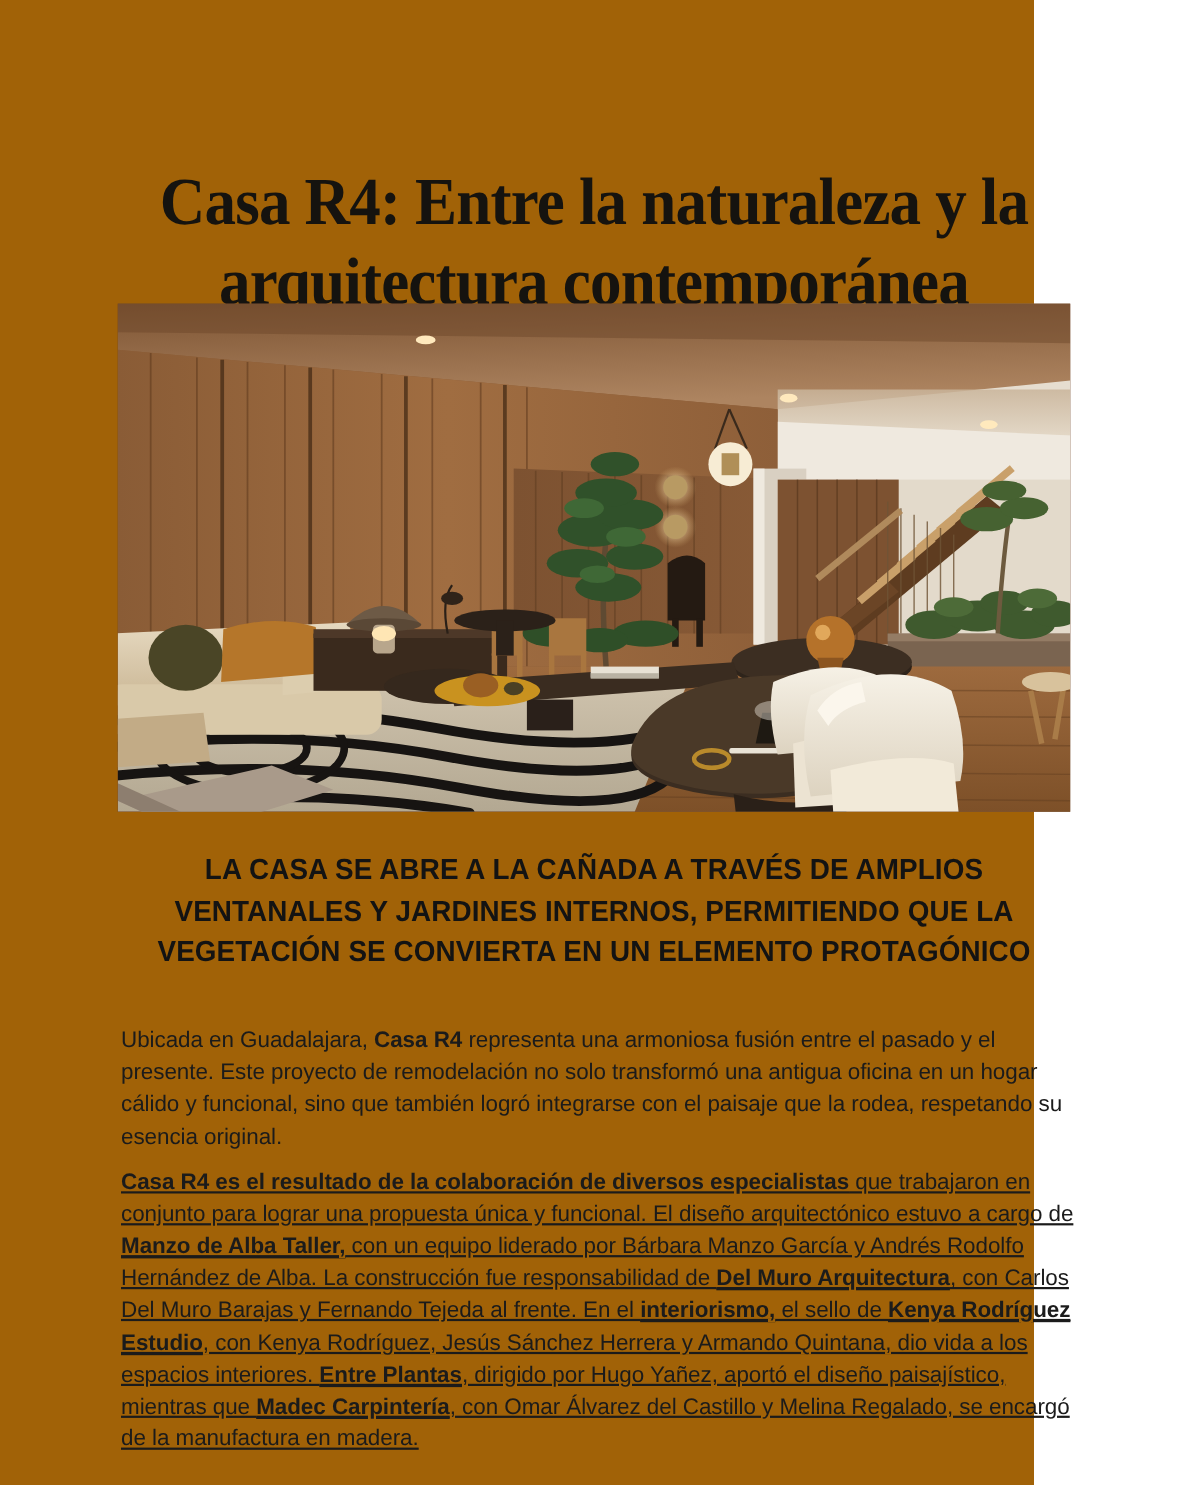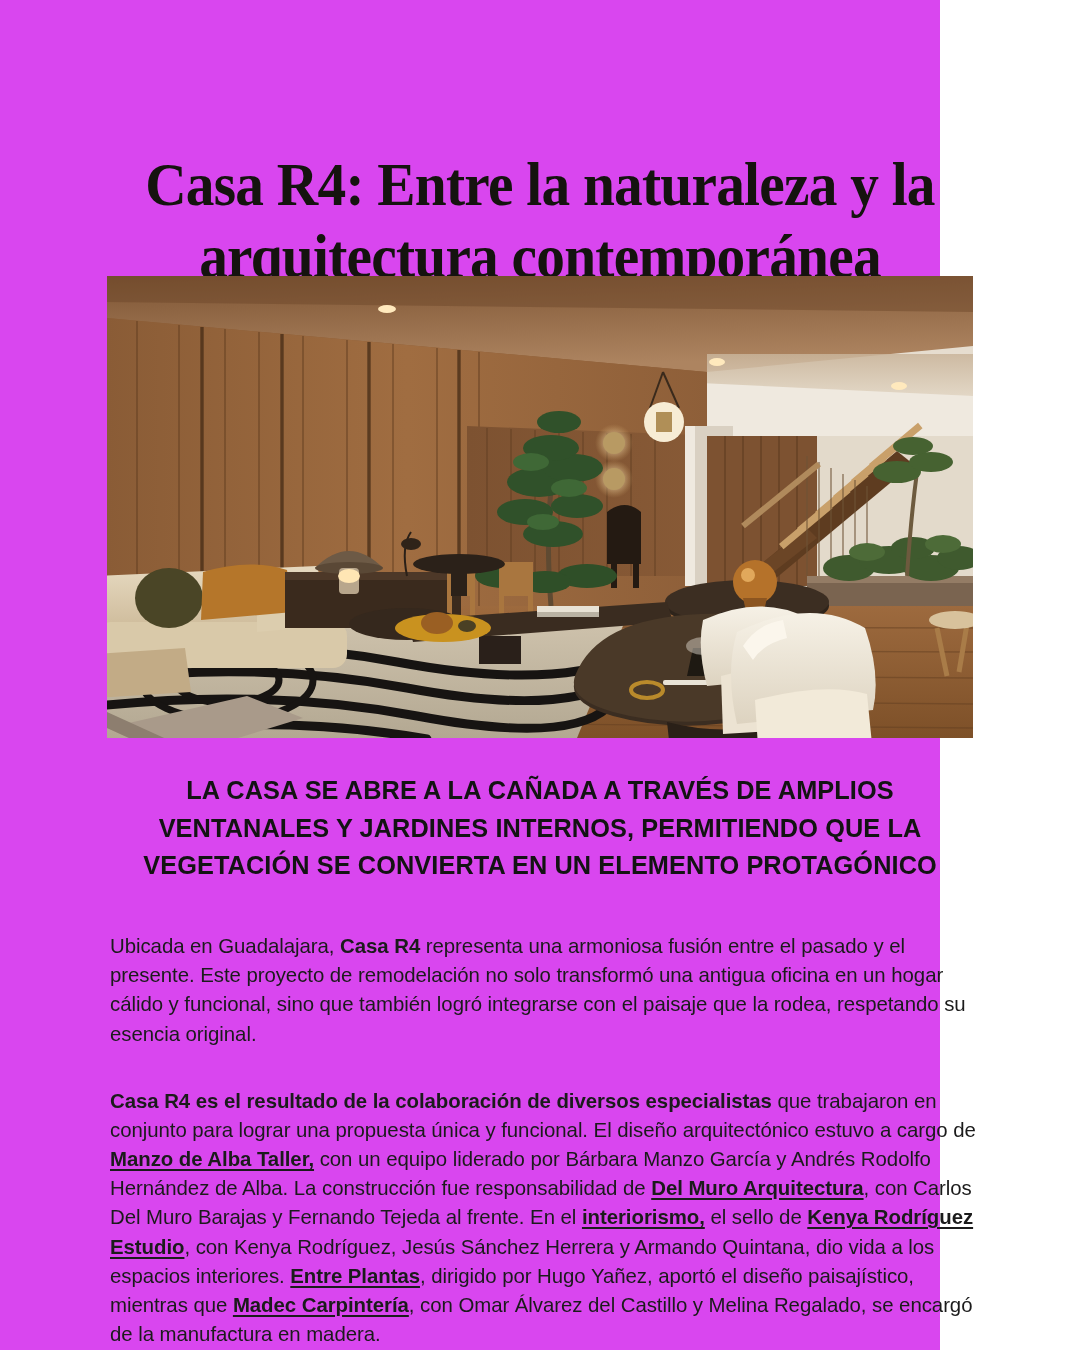--- a/index.html
+++ b/index.html
@@ -14,21 +14,21 @@
     overflow: hidden;
     font-family: "Liberation Sans", sans-serif;
     color: #111111;
     -webkit-font-smoothing: antialiased;
   }
 
   .page {
     position: relative;
     width: 940px;
     height: 1350px;
-    background: #d946ef;
+    background: #a16207;
     box-sizing: border-box;
   }
 
   
   .title {
     position: absolute;
     left: 96px;
     top: 108px;
     width: 888px;
     text-align: center;
@@ -77,21 +77,21 @@
     left: 110px;
     top: 932px;
     width: 866px;
     font-family: "Liberation Sans", sans-serif;
     font-size: 20.4px;
     line-height: 1.43;
     color: #1b1b1b;
     letter-spacing: -0.05px;
   }
   .body-copy p { margin: 0; }
-  .body-copy p + p { margin-top: 38px; }
+  .body-copy p + p { margin-top: 12px; text-decoration: underline; }
 
   .body-copy b,
   .body-copy strong { font-weight: 700; }
 
   .lnk {
     font-weight: 700;
     text-decoration: underline;
     text-decoration-thickness: 2px;
     text-underline-offset: 2.5px;
     color: #1b1b1b;

